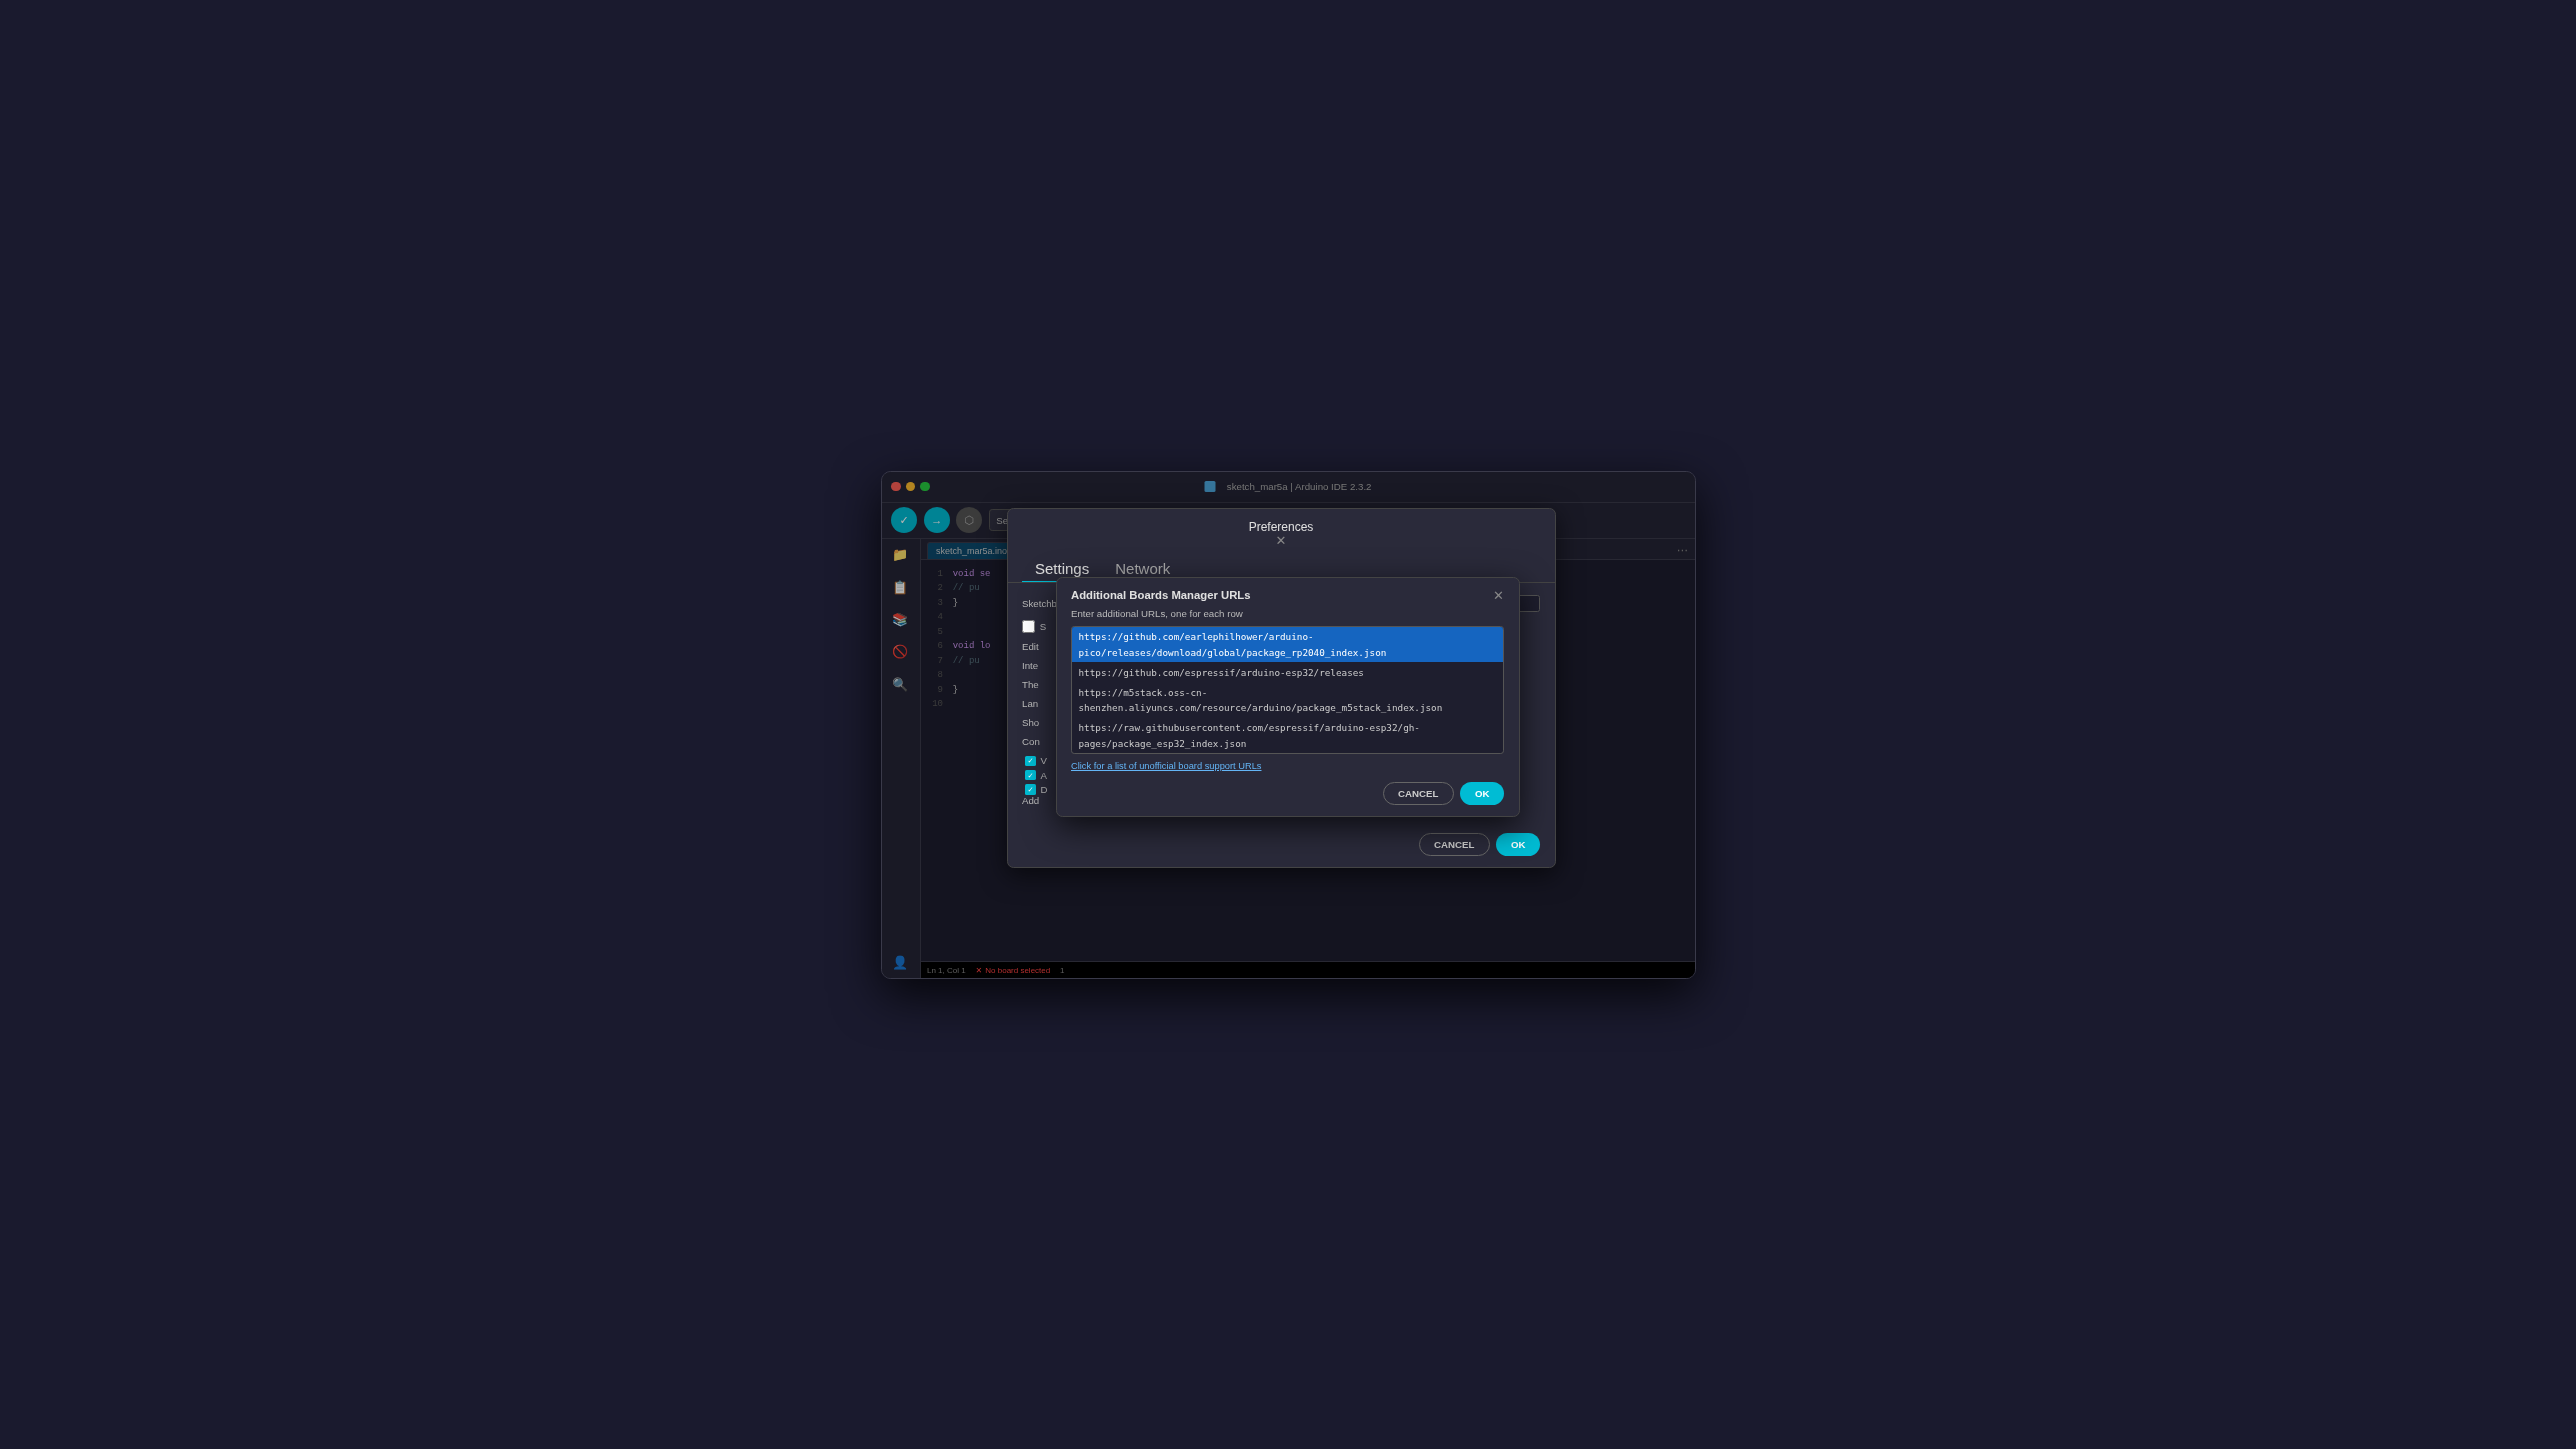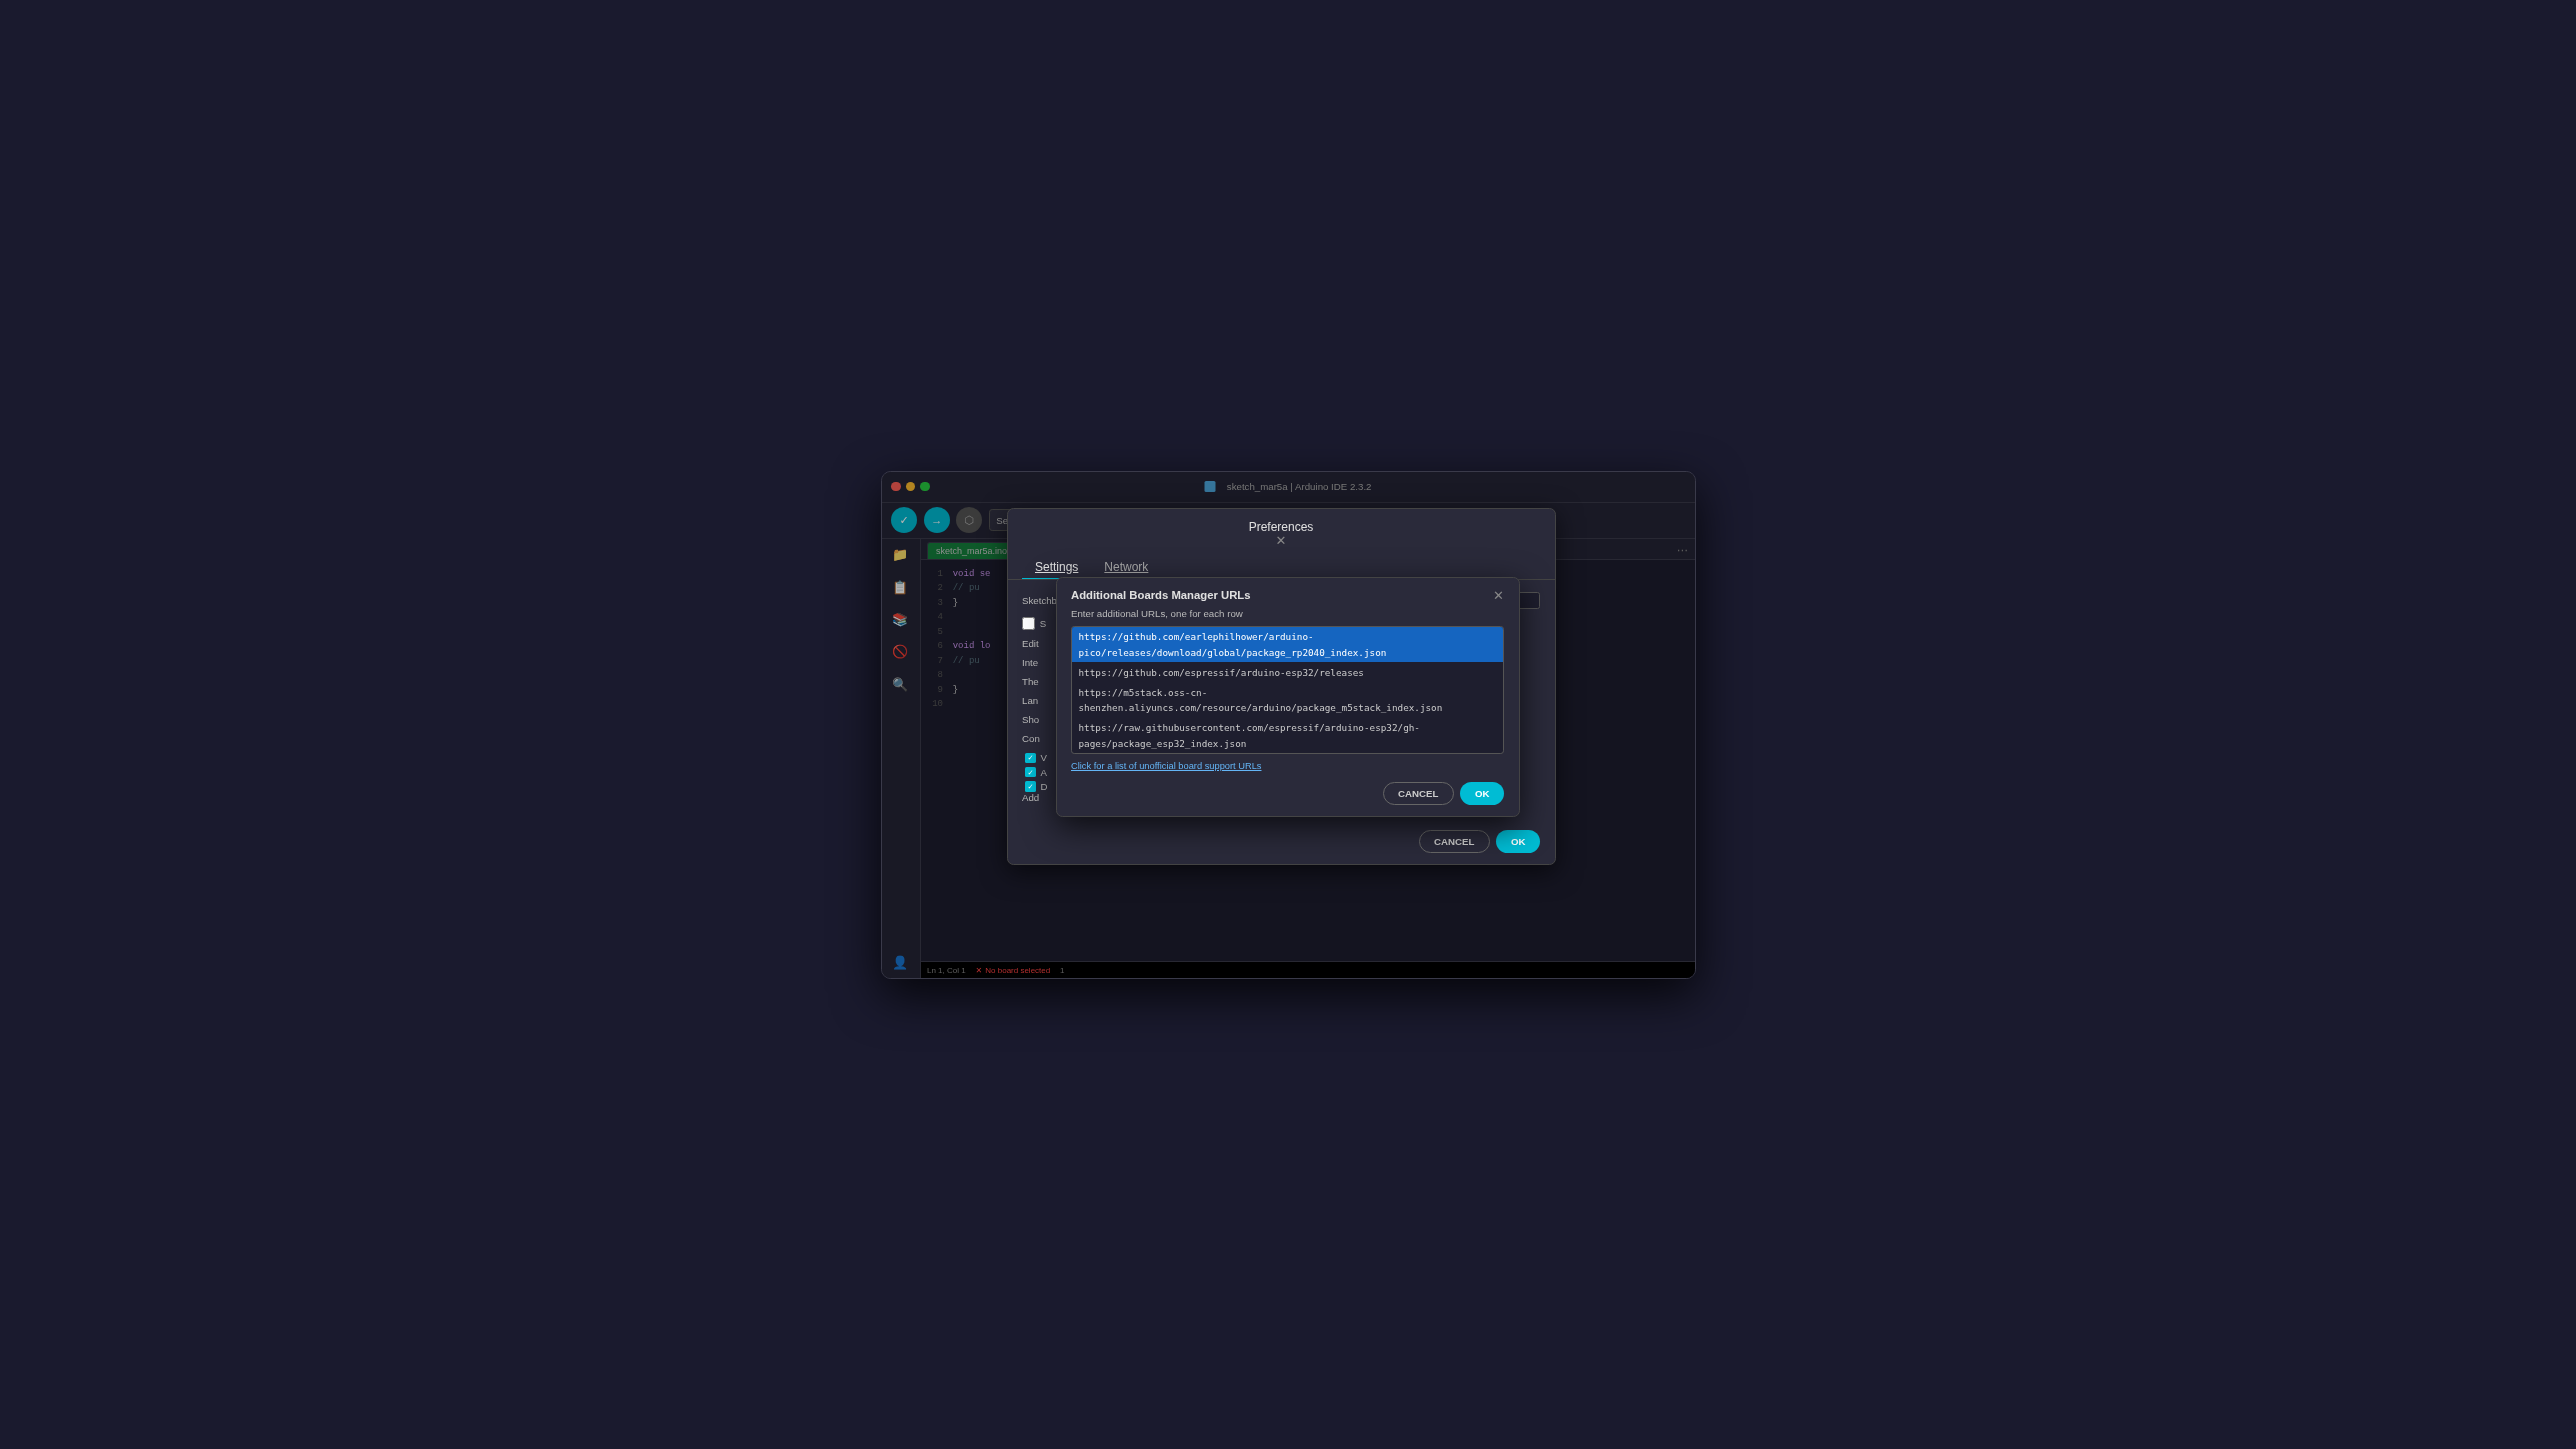--- a/index.html
+++ b/index.html
@@ -151,21 +151,21 @@
     
     .file-tabs {
       background: #252535;
       padding: 3.2px 6.5px 0;
       display: flex;
       align-items: center;
       gap: 3.2px;
       border-bottom: 0.8px solid #3a3a4a;
     }
     .file-tab {
-      background: #15803d;
+      background: #0c4a6e;
       color: #ccc;
       font-size: 9px;
       padding: 3.2px 8px;
       border-radius: 3.2px 3.2px 0 0;
       border: 0.8px solid #3a3a4a;
       border-bottom: none;
     }
     .file-tab-more {
       color: #888;
       font-size: 11.3px;
@@ -260,25 +260,24 @@
     }
 
     .pref-tabs {
       display: flex;
       gap: 0;
       padding: 0 14.5px;
       border-bottom: 0.8px solid #444;
     }
     .pref-tab {
       padding: 4.8px 13px;
-      font-size: 12px;
+      font-size: 15px;
       cursor: pointer;
       color: #aaa;
       border-bottom: 1.6px solid transparent;
-      text-decoration: underline;
     }
     .pref-tab.active {
       color: #e0e0e0;
       border-bottom: 1.6px solid #00bcd4;
     }
 
     .pref-body {
       padding: 11.3px 14.5px;
     }
     .pref-row {

